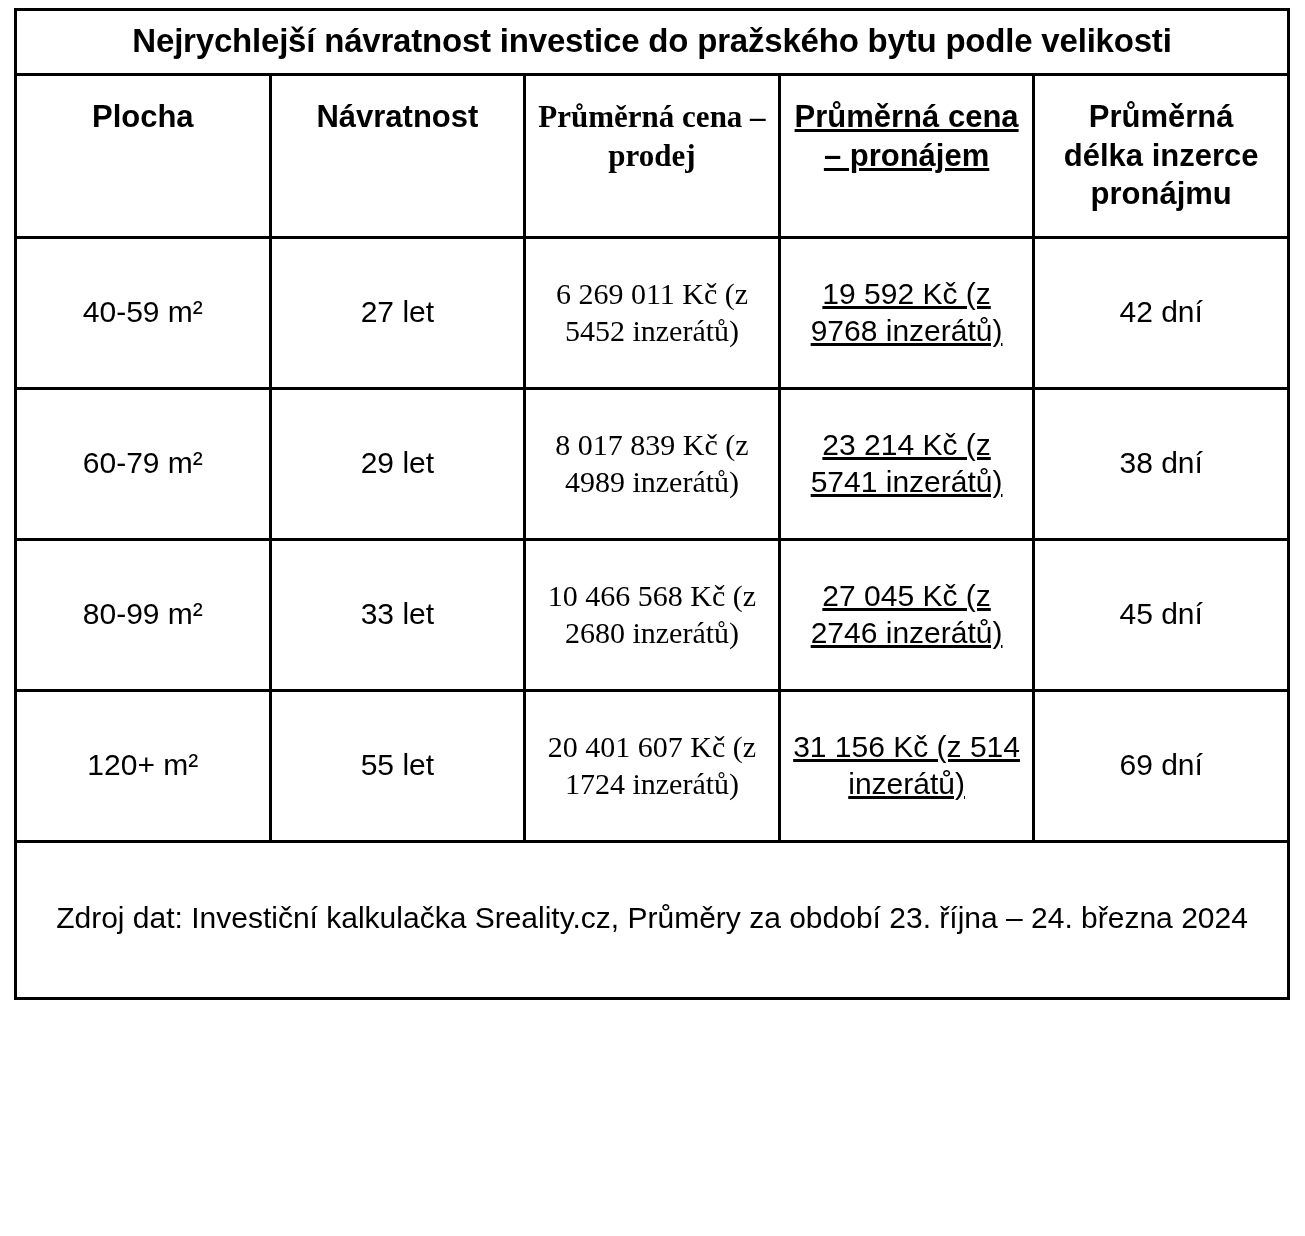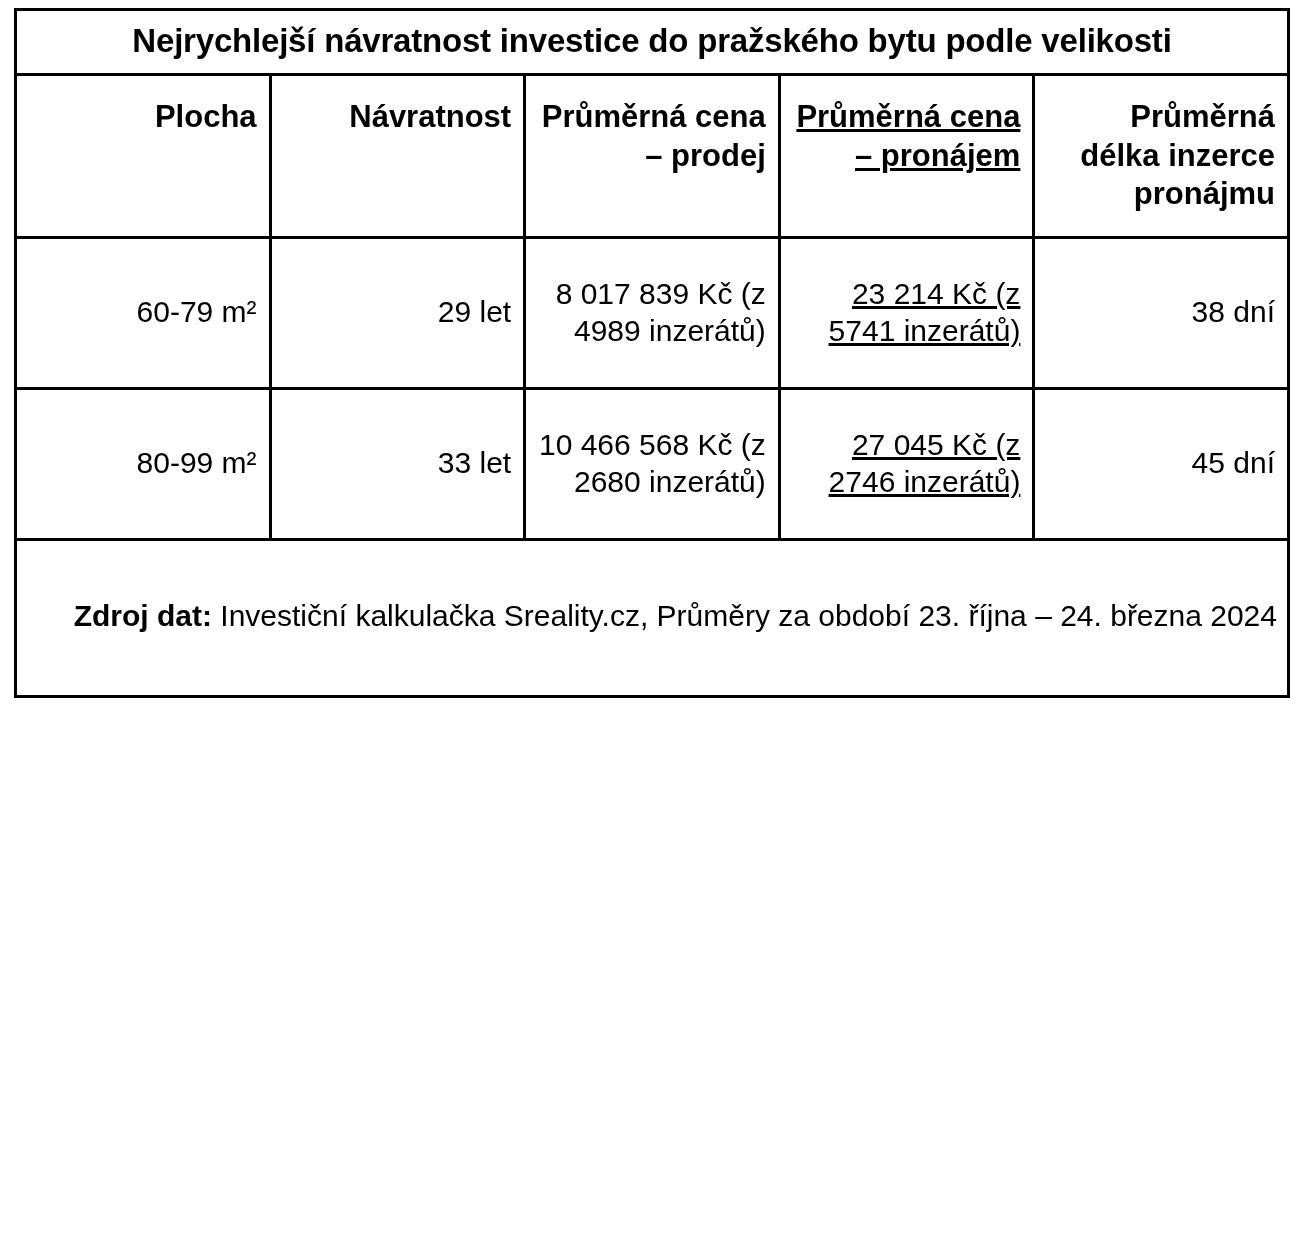--- a/index.html
+++ b/index.html
@@ -25,52 +25,52 @@
     table-layout: fixed;
   }
   table.data-table td,
   table.data-table th {
     border: 3px solid #000000;
     vertical-align: middle;
     padding: 10px 12px;
     font-size: 30px;
     line-height: 1.22;
     font-weight: normal;
-    text-align: right;
+    text-align: center;
   }
   .title-cell {
     text-align: center !important;
     font-weight: bold !important;
     font-size: 33px !important;
     padding: 10px 6px 12px 6px !important;
     letter-spacing: -0.2px;
   }
   thead th.col-head {
     font-weight: bold;
     font-size: 31px;
     vertical-align: top;
     padding-top: 22px;
     padding-bottom: 22px;
     line-height: 1.24;
   }
   .col-1 { width: 218px; }
   .col-2 { width: 234px; }
-  .col-3 { width: 308px; }
+  .col-3 { width: 308px; font-family: Liberation Serif, serif; }
   .col-4 { width: 216px; text-decoration: underline; }
   .col-5 { width: 300px; }
   tbody td {
     height: 128px;
   }
   .source-cell {
     font-size: 30px;
     line-height: 1.3;
     padding: 12px 10px 14px 10px !important;
   }
   .source-cell .src-label {
-    font-weight: bold;
+    font-weight: normal;
   }
   .source-cell .src-text {
   }
 </style>
 </head>
 <body>
 
 <div class="page">
   <table class="data-table">
     <thead>
@@ -80,34 +80,48 @@
       <tr>
         <th class="col-head col-1">Plocha</th>
         <th class="col-head col-2">Návratnost</th>
         <th class="col-head col-3">Průměrná cena – prodej</th>
         <th class="col-head col-4">Průměrná cena – pronájem</th>
         <th class="col-head col-5">Průměrná délka inzerce pronájmu</th>
       </tr>
     </thead>
     <tbody>
       <tr>
+        <td class="col-1">40-59 m²</td>
+        <td class="col-2">27 let</td>
+        <td class="col-3">6 269 011 Kč (z 5452 inzerátů)</td>
+        <td class="col-4">19 592 Kč (z 9768 inzerátů)</td>
+        <td class="col-5">42 dní</td>
+      </tr>
+      <tr>
         <td class="col-1">60-79 m²</td>
         <td class="col-2">29 let</td>
         <td class="col-3">8 017 839 Kč (z 4989 inzerátů)</td>
         <td class="col-4">23 214 Kč (z 5741 inzerátů)</td>
         <td class="col-5">38 dní</td>
       </tr>
       <tr>
         <td class="col-1">80-99 m²</td>
         <td class="col-2">33 let</td>
         <td class="col-3">10 466 568 Kč (z 2680 inzerátů)</td>
         <td class="col-4">27 045 Kč (z 2746 inzerátů)</td>
         <td class="col-5">45 dní</td>
       </tr>
       <tr>
+        <td class="col-1">120+ m²</td>
+        <td class="col-2">55 let</td>
+        <td class="col-3">20 401 607 Kč (z 1724 inzerátů)</td>
+        <td class="col-4">31 156 Kč (z 514 inzerátů)</td>
+        <td class="col-5">69 dní</td>
+      </tr>
+      <tr>
         <td class="source-cell" colspan="5">
           <span class="src-label">Zdroj dat:</span>
           <span class="src-text">Investiční kalkulačka Sreality.cz, Průměry za období 23. října – 24. března 2024</span>
         </td>
       </tr>
     </tbody>
   </table>
 </div>
 
 </body></html>

